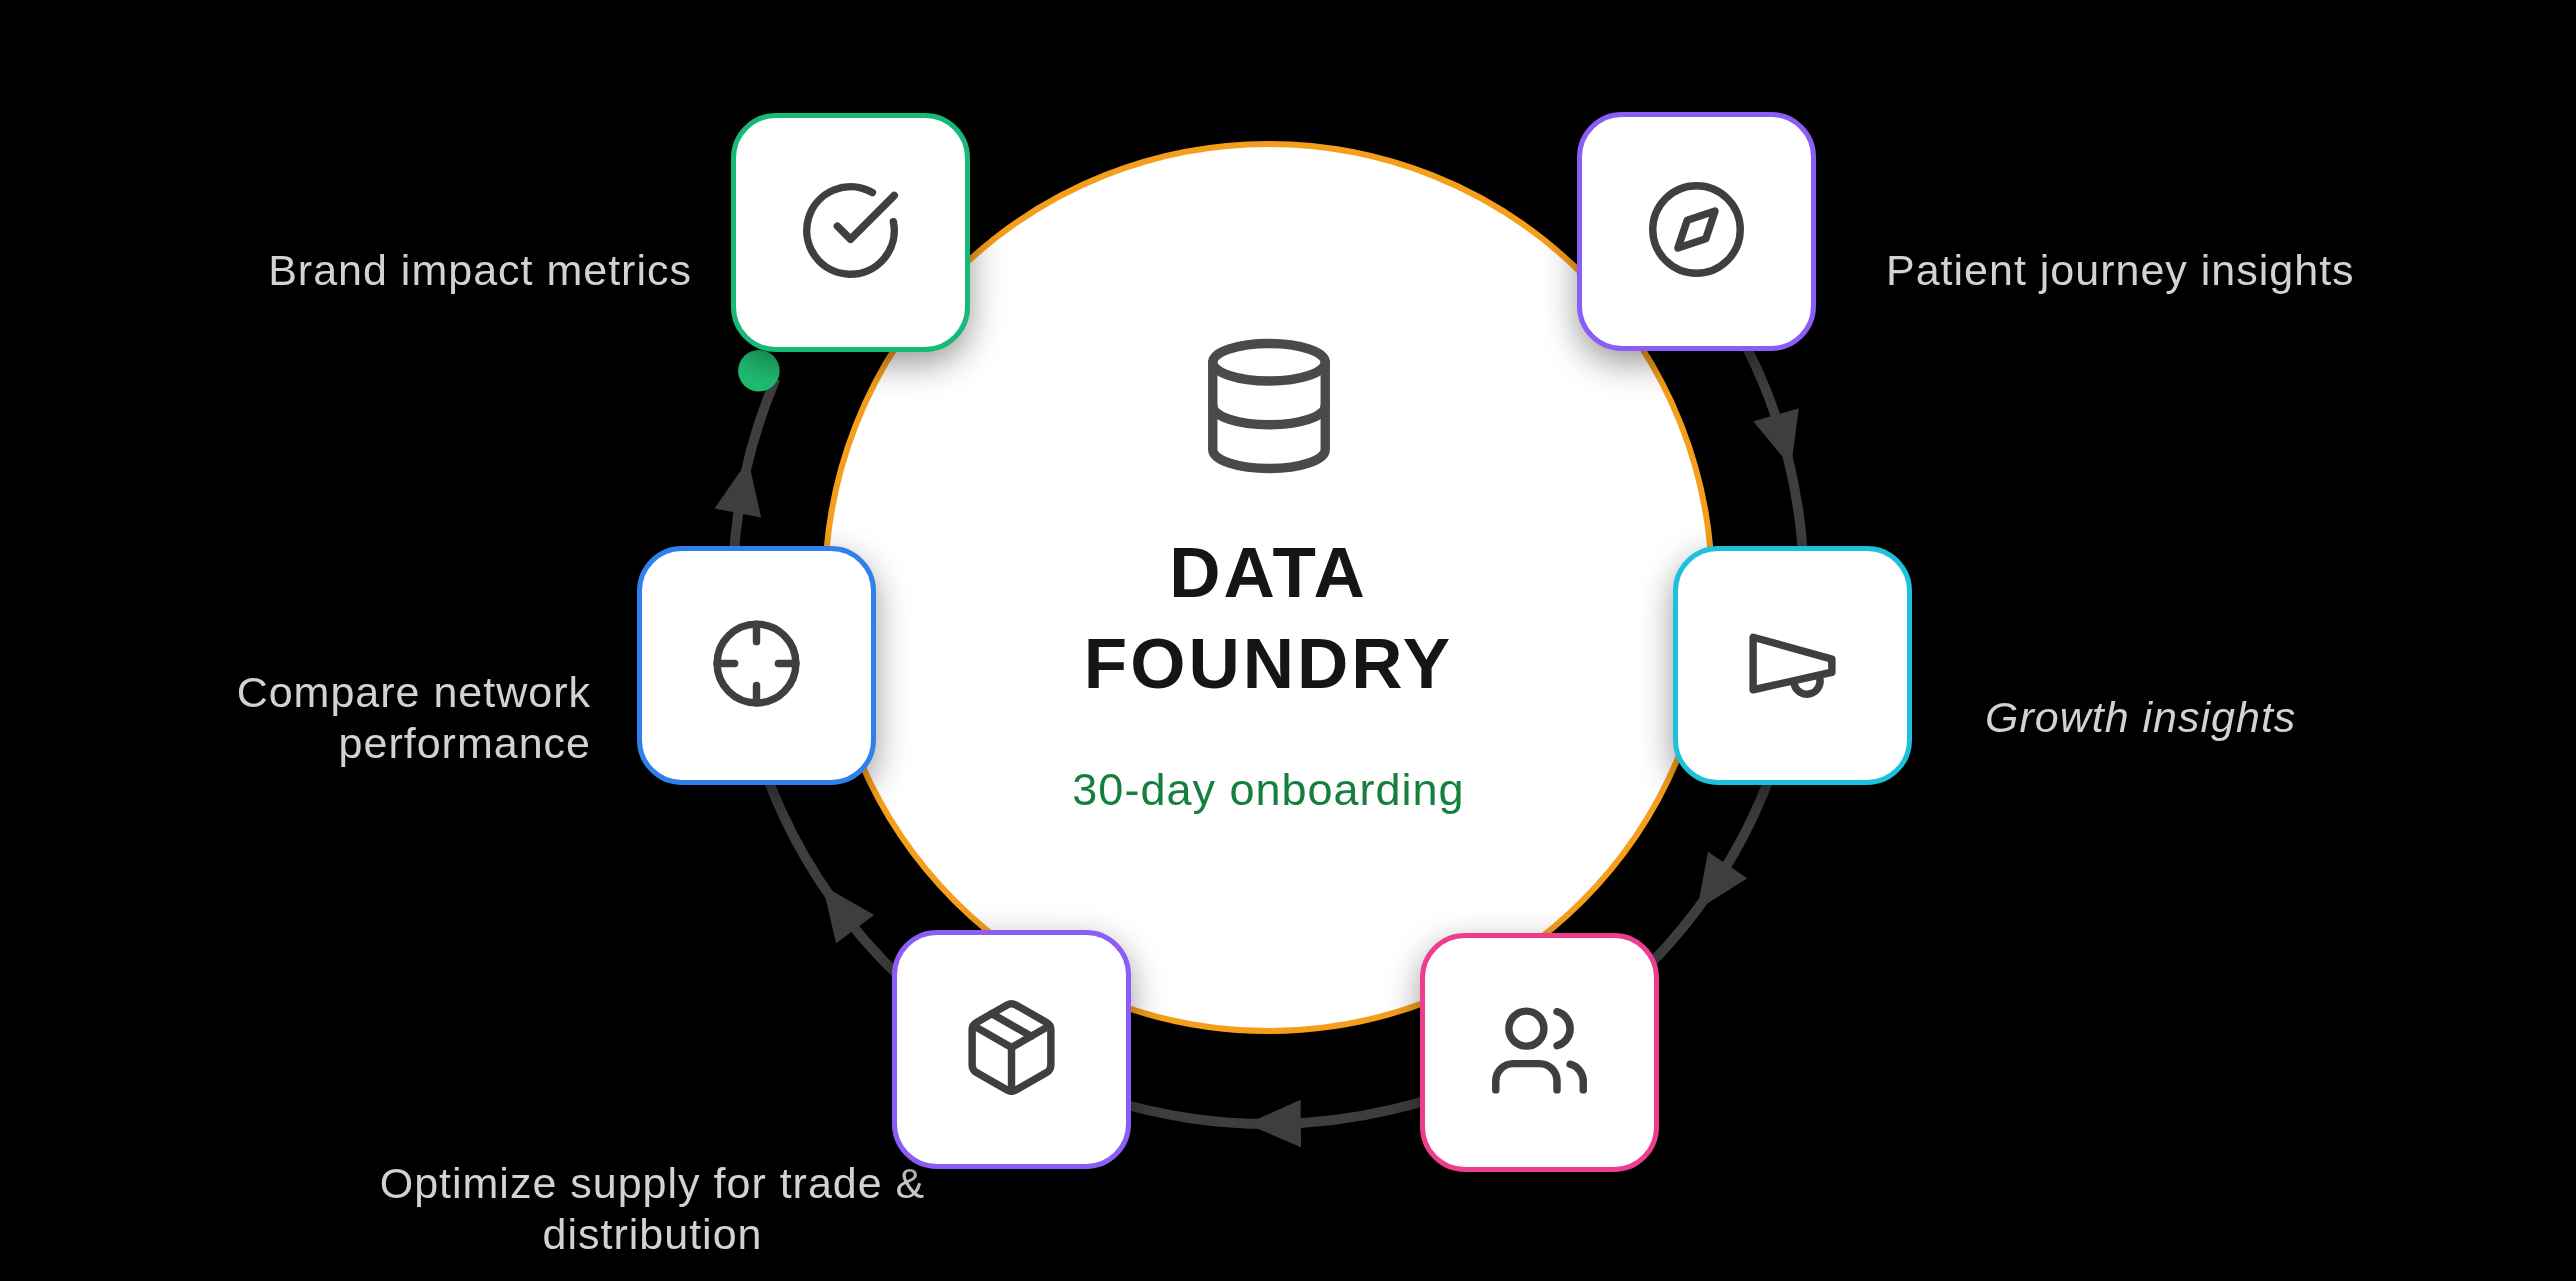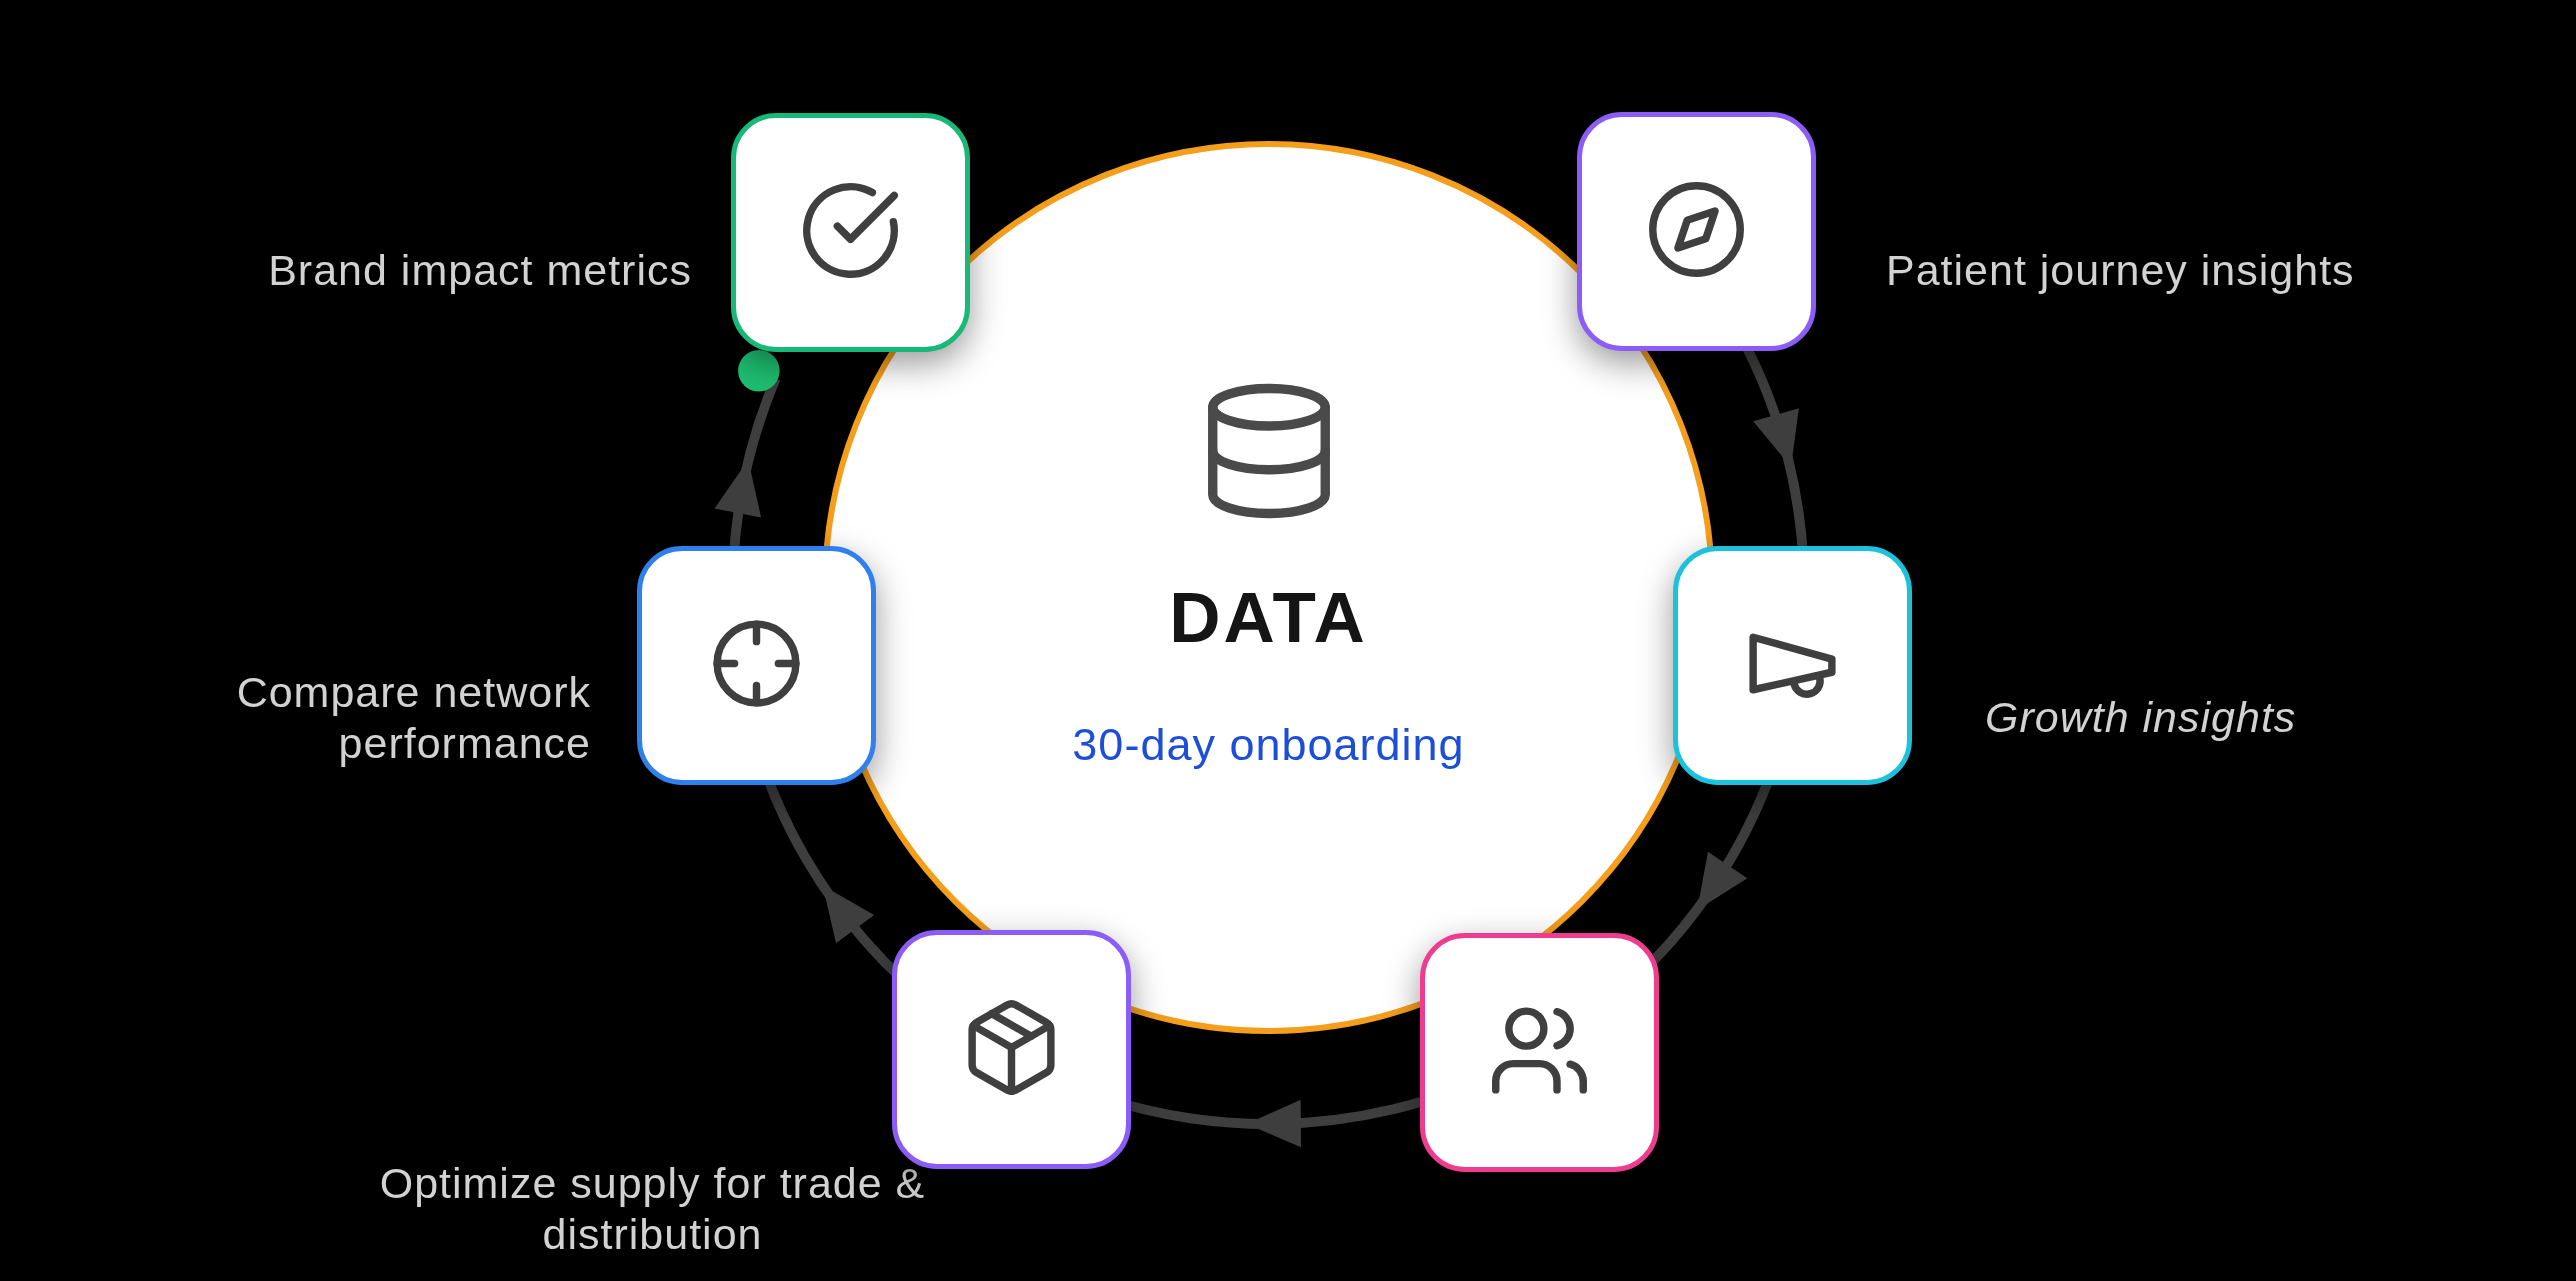--- a/index.html
+++ b/index.html
@@ -36,21 +36,21 @@
   .db-icon-wrap svg { width: 100%; height: 100%; stroke: #4A4A4A; }
   .hub-title {
     font-size: 71px;
     font-weight: bold;
     color: #151515;
     line-height: 1.28;
     letter-spacing: 3px;
   }
   .hub-sub {
     font-size: 45px;
-    color: #1d4ed8;
+    color: #15803d;
     letter-spacing: 1px;
     margin-top: 55px;
   }
   .card {
     position: absolute;
     width: 239px; height: 239px;
     background: #ffffff;
     border: 5px solid #888;
     border-radius: 45px;
     z-index: 3;
@@ -105,20 +105,21 @@
 
   <div class="hub" style="border-color: rgb(244, 158, 27);">
     <div class="db-icon-wrap">
       <svg viewBox="0 0 24 24" fill="none" stroke-width="1.5" stroke-linecap="round" stroke-linejoin="round">
         <ellipse cx="12" cy="5" rx="9" ry="3"></ellipse>
         <path d="M3 5V19A9 3 0 0 0 21 19V5"></path>
         <path d="M3 12A9 3 0 0 0 21 12"></path>
       </svg>
     </div>
     <div class="hub-title">DATA</div>
+    <div class="hub-title">FOUNDRY</div>
     <div class="hub-sub">30-day onboarding</div>
   </div>
 
   <div class="card card-compass" style="border-color: rgb(139, 92, 246);">
     <span>
       <svg viewBox="0 0 24 24">
         <circle cx="12" cy="12" r="10"></circle>
         <polygon points="16.24 7.76 14.12 14.12 7.76 16.24 9.88 9.88"></polygon>
       </svg>
     </span>

